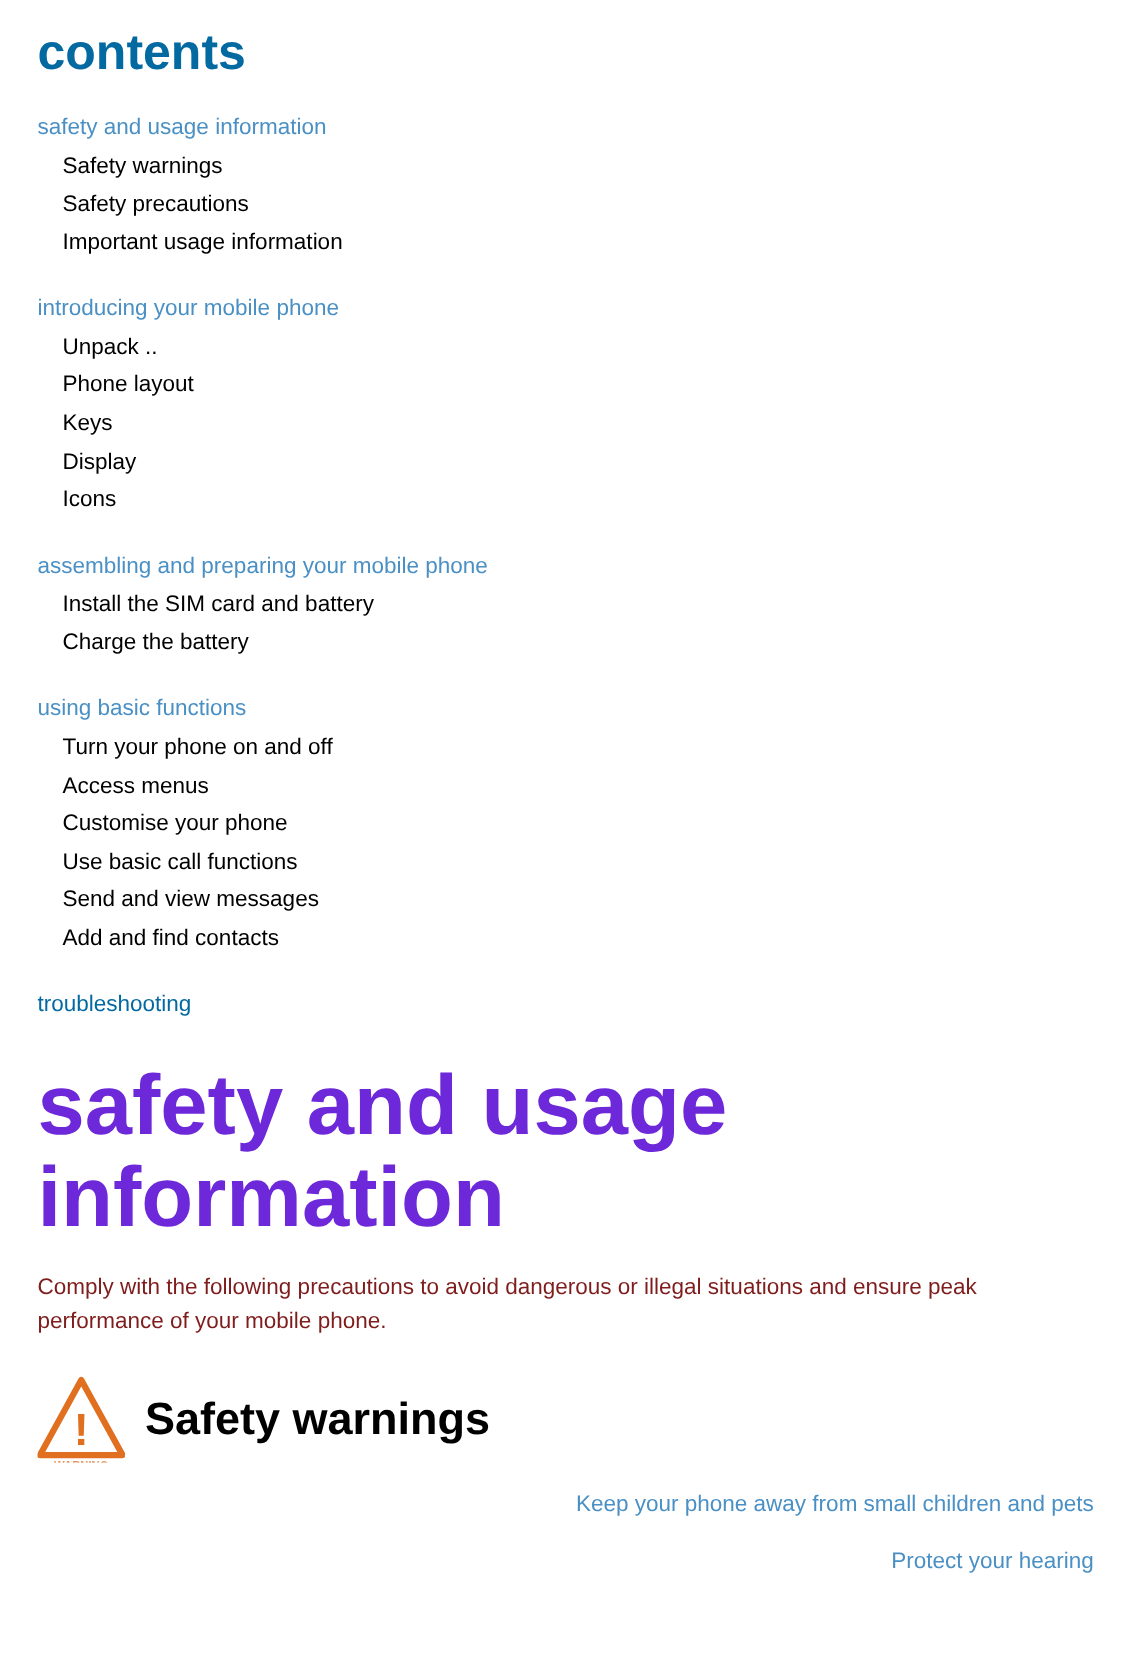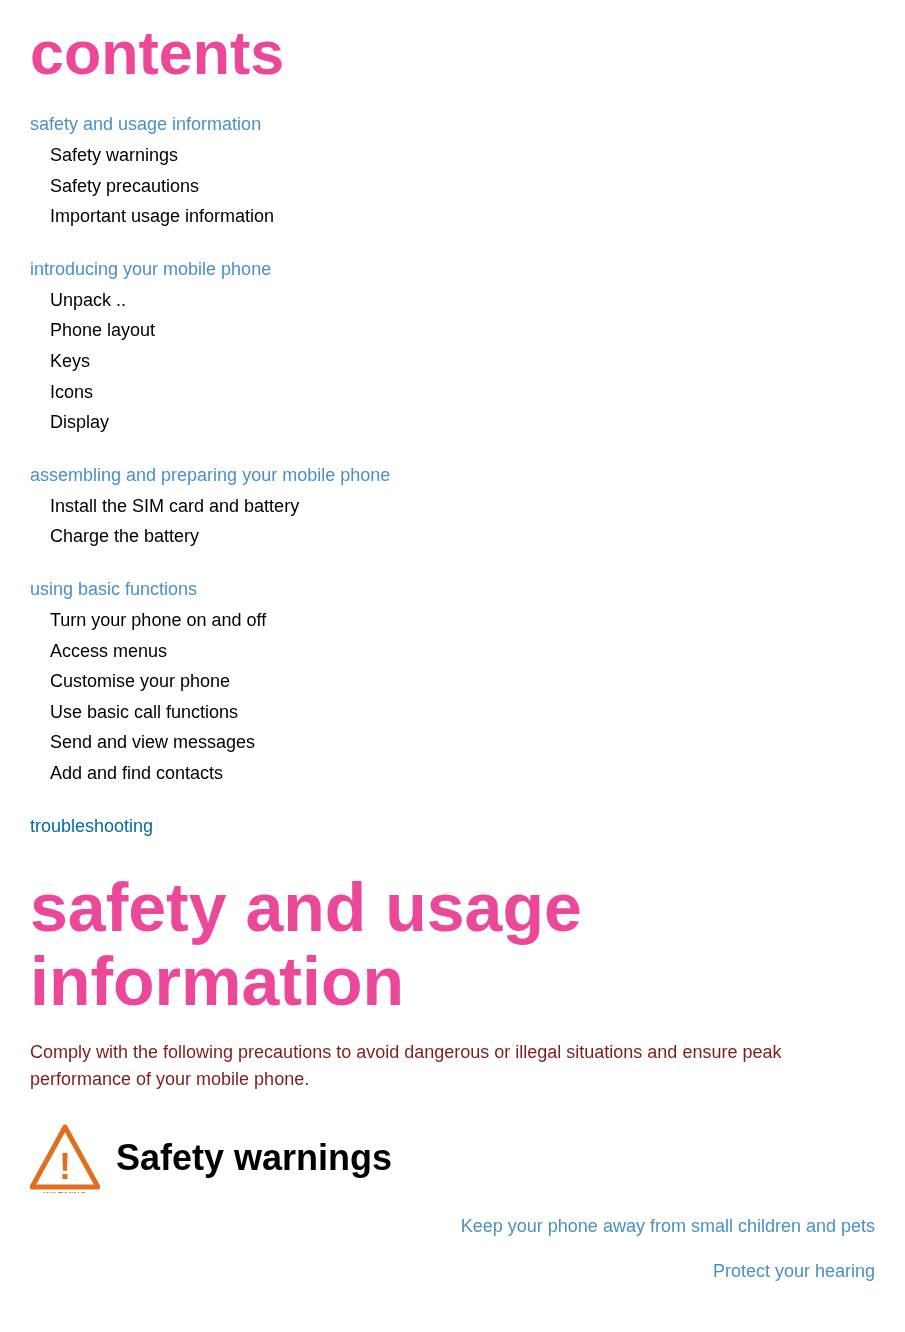--- a/index.html
+++ b/index.html
@@ -12,23 +12,23 @@
       font-family: Arial, sans-serif;
       background: #ffffff;
       color: #000000;
       width: 905px;
       padding: 20px 30px;
       font-size: 18px;
       line-height: 1.5;
     }
 
     .page-title {
-      font-size: 61px;
+      font-size: 40px;
       font-weight: bold;
-      color: #ec4899;
+      color: #0369a1;
       margin-bottom: 18px;
       line-height: 1.1;
     }
 
     .section-heading {
       color: #4a90c4;
       font-size: 18px;
       margin-top: 24px;
       margin-bottom: 2px;
     }
@@ -46,21 +46,21 @@
       margin-top: 24px;
     }
 
     .section-divider {
       margin-top: 30px;
     }
 
     .section-main-title {
       font-size: 68px;
       font-weight: bold;
-      color: #ec4899;
+      color: #6d28d9;
       line-height: 1.1;
       margin-bottom: 20px;
     }
 
     .section-description {
       font-size: 18px;
       color: #7f1d1d;
       margin-bottom: 30px;
       line-height: 1.5;
     }
@@ -114,22 +114,22 @@
     <div class="toc-item">Safety warnings</div>
     <div class="toc-item">Safety precautions</div>
     <div class="toc-item">Important usage information</div>
   </div>
 
   <div class="toc-block">
     <div class="section-heading">introducing your mobile phone</div>
     <div class="toc-item">Unpack  ..</div>
     <div class="toc-item">Phone layout</div>
     <div class="toc-item">Keys</div>
+    <div class="toc-item">Display</div>
     <div class="toc-item">Icons</div>
-    <div class="toc-item">Display</div>
   </div>
 
   <div class="toc-block">
     <div class="section-heading">assembling and preparing your mobile phone</div>
     <div class="toc-item">Install the SIM card and battery</div>
     <div class="toc-item">Charge the battery</div>
   </div>
 
   <div class="toc-block">
     <div class="section-heading">using basic functions</div>

